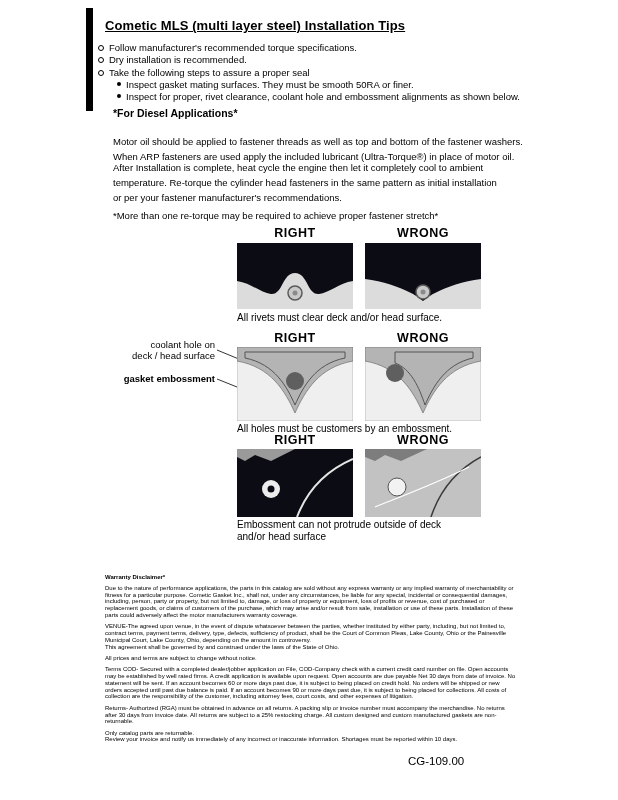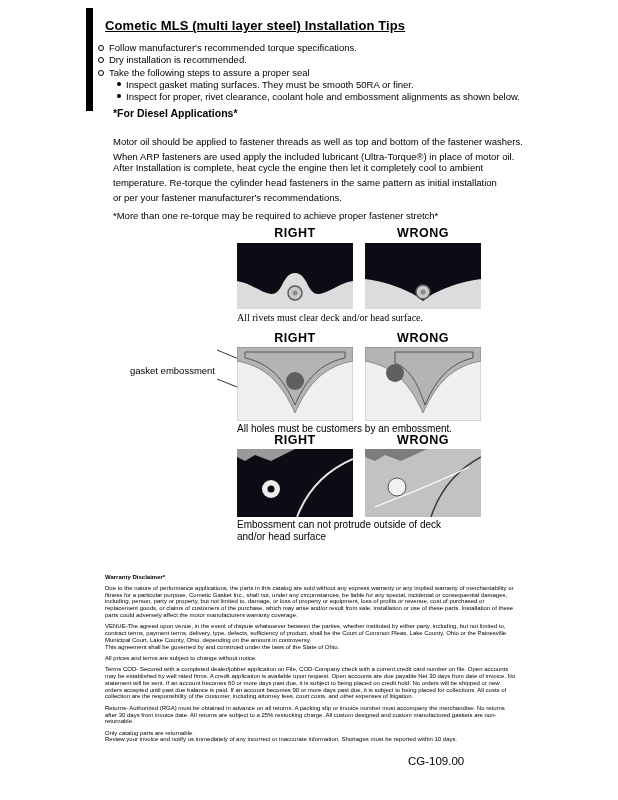--- a/index.html
+++ b/index.html
@@ -80,26 +80,28 @@
     </svg>
   </div>
   <div class="panel" style="left:365px;top:243px;">
     <svg viewBox="0 0 116 66">
       <rect width="116" height="66" fill="#0c0c14"></rect>
       <path d="M0,36 C18,38 34,44 46,50 C52,53 55,56 58,58 C61,56 64,53 70,50 C82,44 98,38 116,36 L116,66 L0,66 Z" fill="#dcdcdc"></path>
       <circle cx="58" cy="49" r="7" fill="#c9c9c9" stroke="#5a5a5a" stroke-width="1.5"></circle>
       <circle cx="58" cy="49" r="2.5" fill="#8a8a8a"></circle>
     </svg>
   </div>
-  <div class="caption" style="top:312px;font-family:Liberation Serif, serif;">All rivets must clear deck and/or head surface.</div>
+  <div class="caption" style="top:312px;">All rivets must clear deck and/or head surface.</div>
 
   <div class="rw" style="left:237px;top:331px;">RIGHT</div>
   <div class="rw" style="left:365px;top:331px;">WRONG</div>
 
-  <div class="side-label" style="left:112px;top:366px;width:103px;">gasket embossment</div>
+  <div class="side-label" style="left:118px;top:340px;width:97px;">coolant hole on
+deck / head surface</div>
+  <div class="side-label" style="left:112px;top:374px;width:103px;font-weight:bold;">gasket embossment</div>
 
   <svg class="pointer-overlay" viewBox="0 0 180 95">
     <line x1="97" y1="12" x2="172" y2="43" stroke="#000" stroke-width="0.8"></line>
     <line x1="97" y1="41" x2="147" y2="61" stroke="#000" stroke-width="0.8"></line>
   </svg>
 
   <div class="panel" style="left:237px;top:347px;">
     <svg viewBox="0 0 116 74">
       <rect width="116" height="74" fill="#efefef" stroke="#999" stroke-width="0.6"></rect>
       <path d="M0,0 H116 V14 C82,20 68,44 58,66 C48,44 34,20 0,14 Z" fill="#b4b4b4" stroke="#777" stroke-width="0.8"></path>

